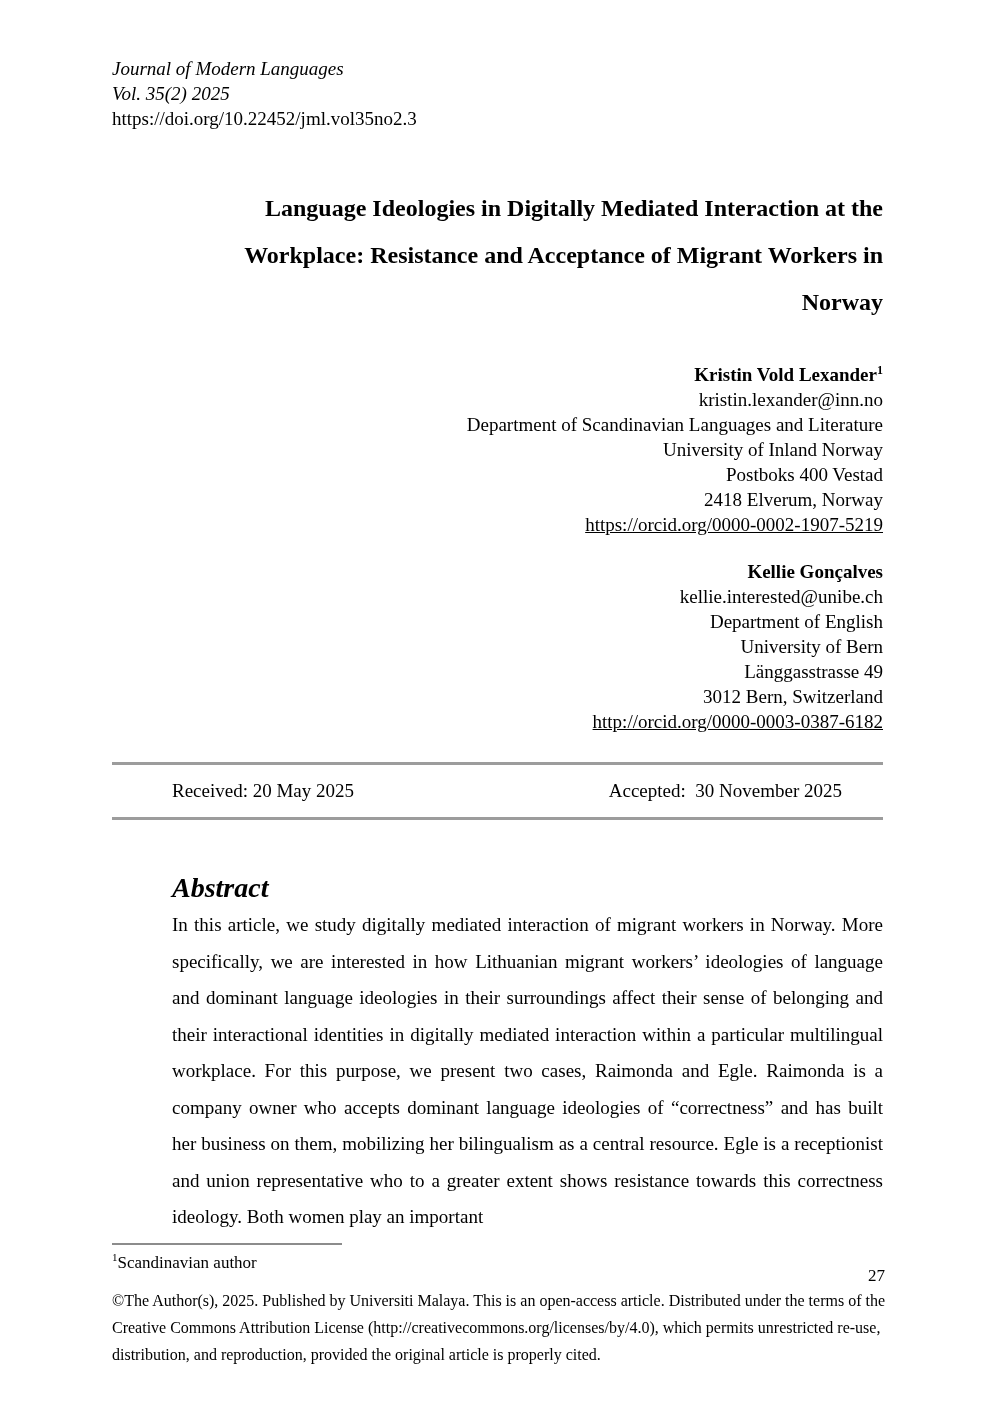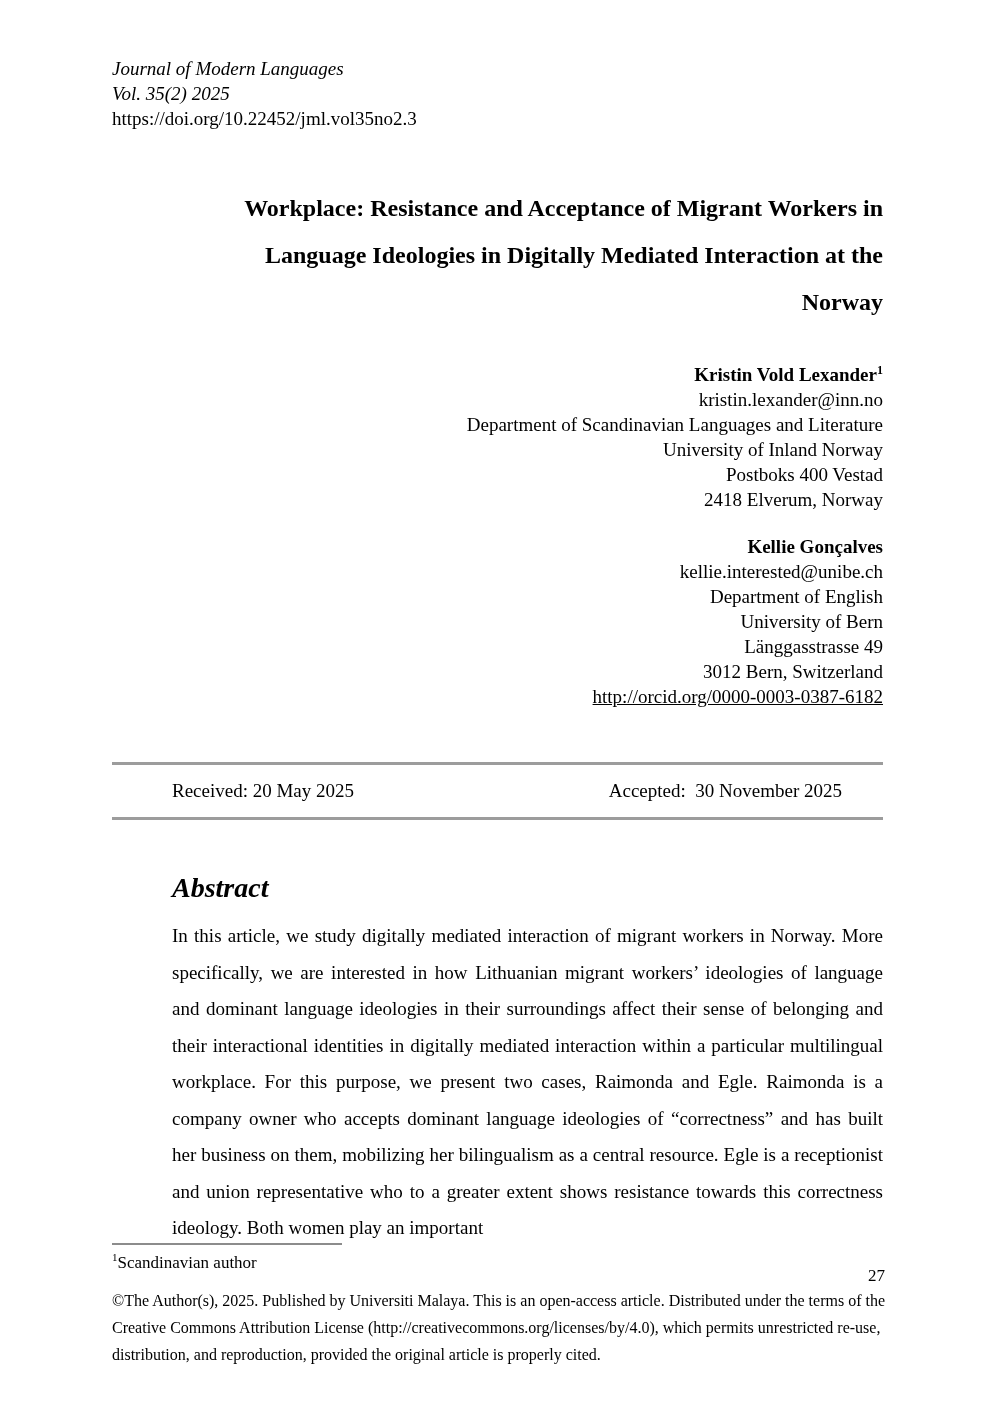--- a/index.html
+++ b/index.html
@@ -67,21 +67,21 @@
     position: absolute;
     left: 172px; right: 113px;
     top: 872px;
   }
   .abstract-heading {
     font-weight: bold;
     font-style: italic;
     font-size: 28px;
   }
   .abstract-text {
-    margin-top: 14px;
+    margin-top: 3px;
     font-size: 19px;
     line-height: 36.5px;
     text-align: justify;
   }
 
   
   .footnote-rule {
     position: absolute;
     left: 112px; top: 1243px;
     width: 230px;
@@ -112,34 +112,35 @@
 
 <div class="page">
 
   <div class="journal-header">
     <div class="ital">Journal of Modern Languages</div>
     <div class="ital">Vol. 35(2) 2025</div>
     <div>https://doi.org/10.22452/jml.vol35no2.3</div>
   </div>
 
   <div class="article-title">
+    <div>Language Ideologies in Digitally Mediated Interaction at the</div>
     <div>Workplace: Resistance and Acceptance of Migrant Workers in</div>
-    <div>Language Ideologies in Digitally Mediated Interaction at the</div>
     <div>Norway</div>
   </div>
 
   <div class="authors">
 
     <div class="author">
       <div class="name"><span>Kristin Vold Lexander</span><sup>1</sup></div>
       <div>kristin.lexander@inn.no</div>
       <div>Department of Scandinavian Languages and Literature</div>
       <div>University of Inland Norway</div>
       <div>Postboks 400 Vestad</div>
       <div>2418 Elverum, Norway</div>
+      <div><a class="orcid-link">https://orcid.org/0000-0002-1907-5219</a></div>
     </div>
 
     <div class="author">
       <div class="name"><span>Kellie Gonçalves</span></div>
       <div>kellie.interested@unibe.ch</div>
       <div>Department of English</div>
       <div>University of Bern</div>
       <div>Länggasstrasse 49</div>
       <div>3012 Bern, Switzerland</div>
       <div><a class="orcid-link">http://orcid.org/0000-0003-0387-6182</a></div>

